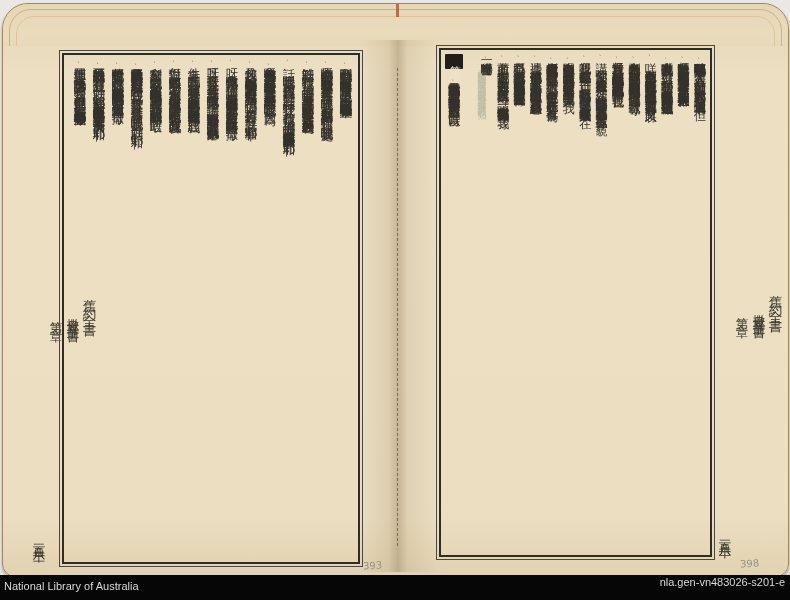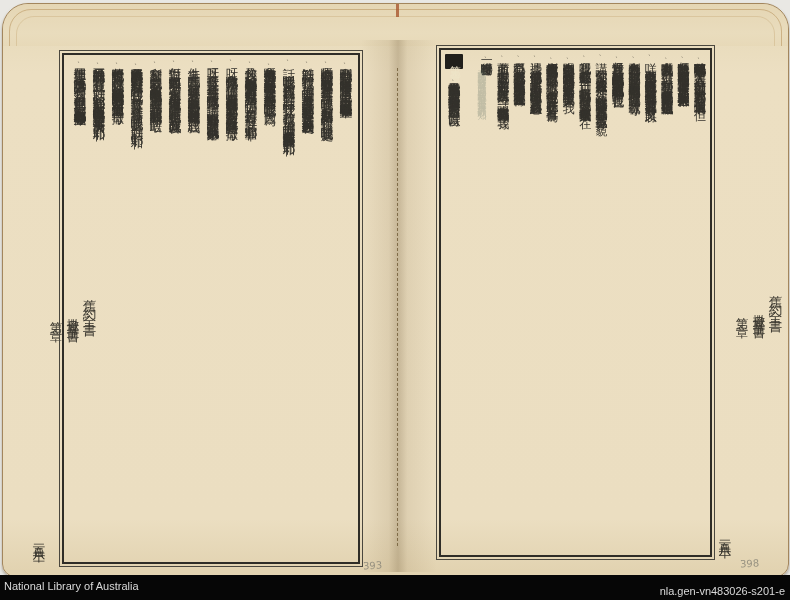--- a/index.html
+++ b/index.html
@@ -65,21 +65,21 @@
   
   .pencil{position:absolute;color:#8f8b7c;font-size:10px;
         font-family:"DejaVu Sans", sans-serif;transform:rotate(-3deg);opacity:.9;}
   .pencil-l{left:360px;top:556px;}
   .pencil-r{left:737px;top:554px;}
 
   
   .footer{position:absolute;left:0;right:0;bottom:0;height:25px;background:#060606;
         color:#d9d9d9;font-family:"Liberation Sans", sans-serif;font-size:11px;}
   .footer .lib{position:absolute;left:4px;top:5px;}
-  .footer .iid{position:absolute;right:5px;top:10px;}
+  .footer .iid{position:absolute;right:5px;top:1px;}
 </style>
 </head>
 <body>
 
 <div class="photo">
 
   <div class="book">
     <div class="top-edge">
       <div class="top-edge-line"></div>
       <div class="top-edge-line2"></div>

